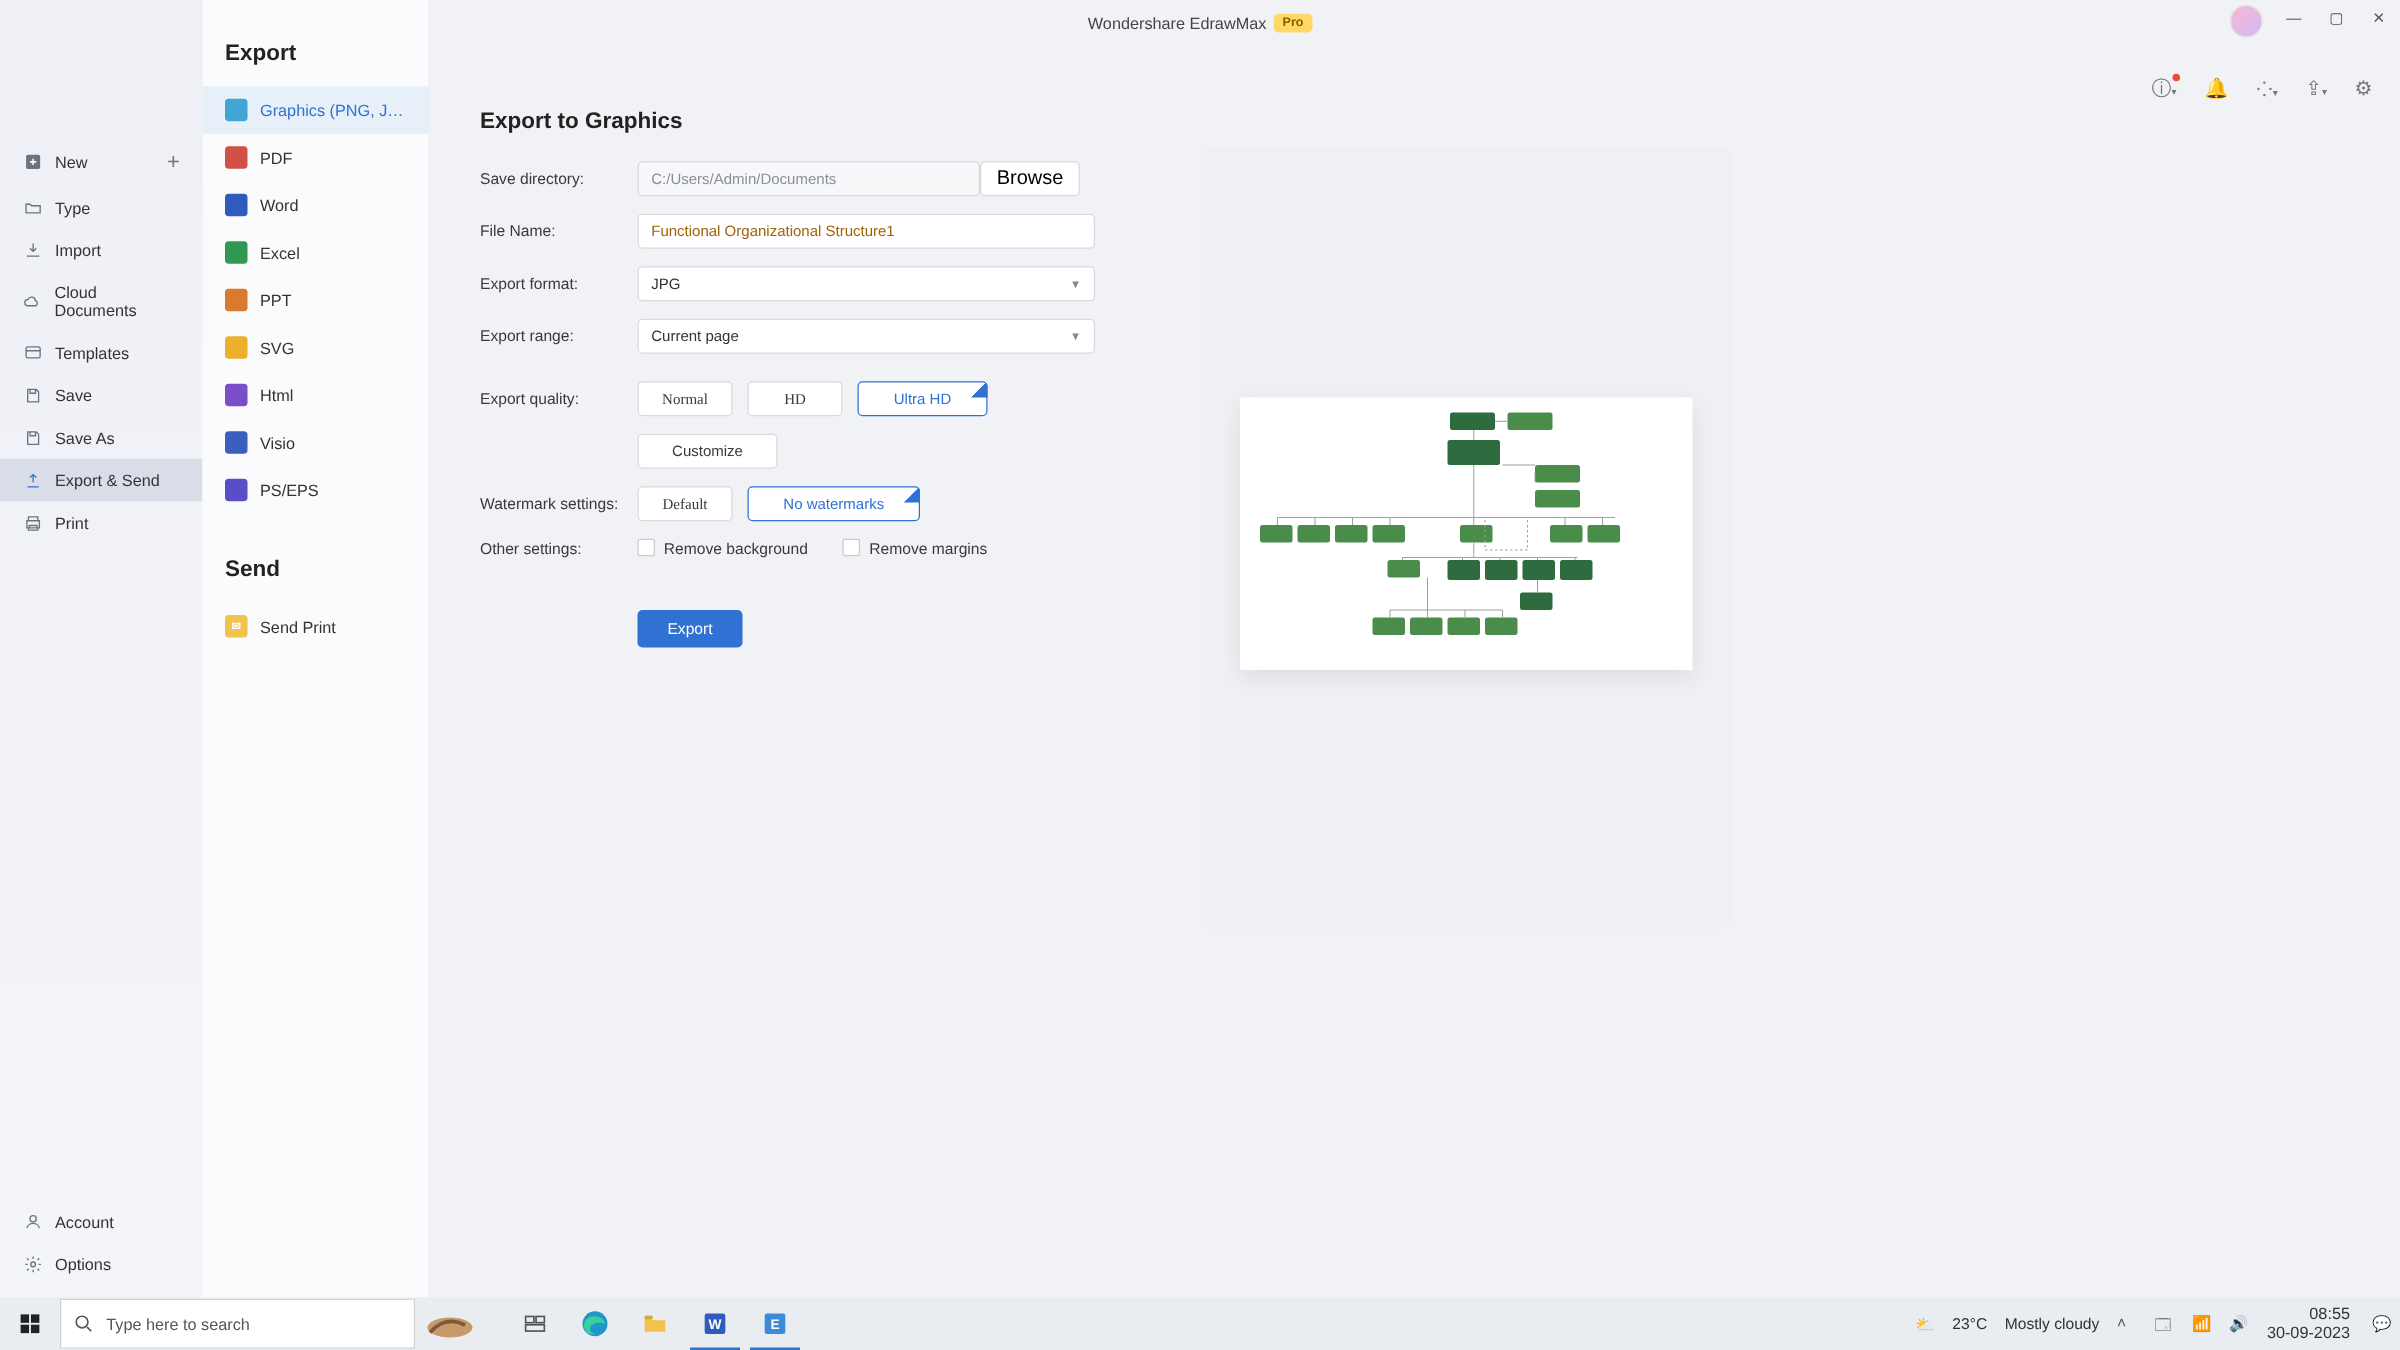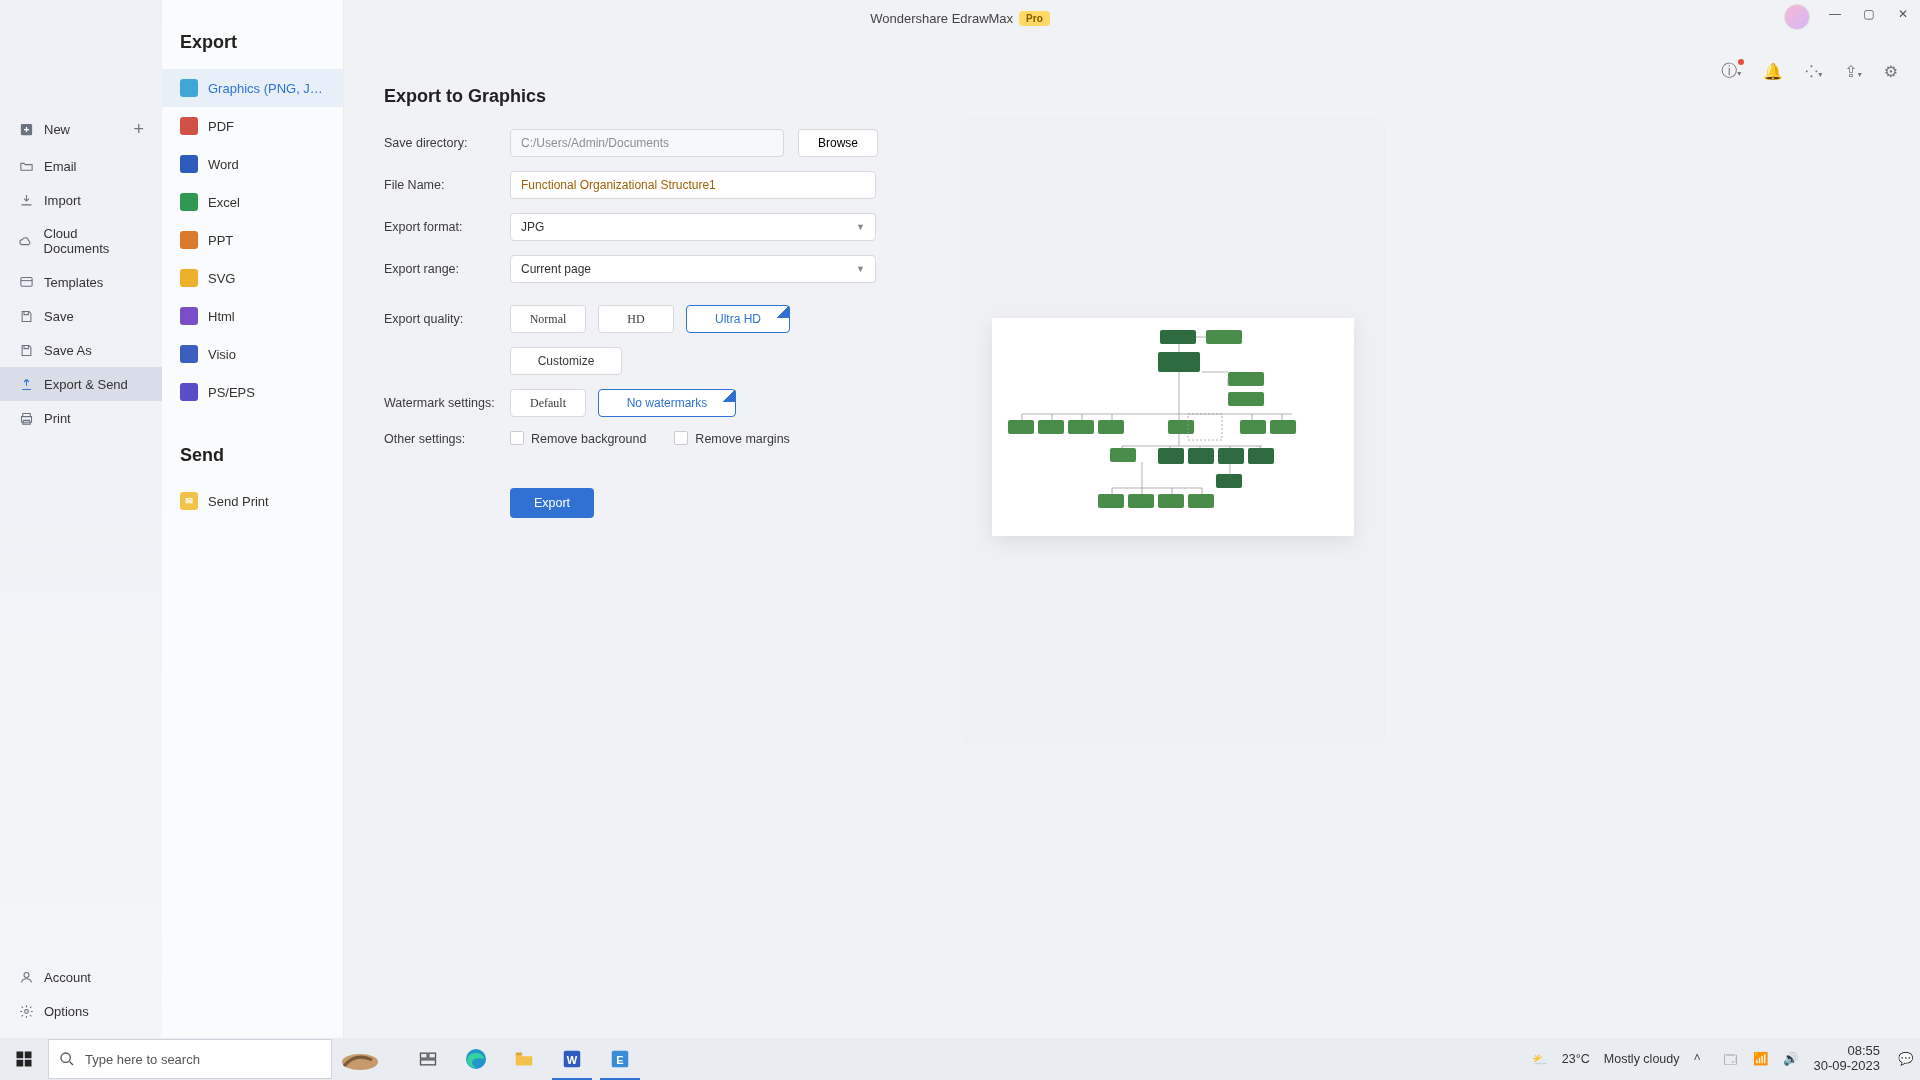--- a/index.html
+++ b/index.html
@@ -44,21 +44,21 @@
 
     
     .main { position: absolute; left: 344px; right: 0; top: 86px; bottom: 42px; padding: 0 40px; }
     .main h1 { font-size: 18px; font-weight: 600; color: #222; margin-bottom: 22px; }
 
     .form-row { display: flex; align-items: center; margin-bottom: 14px; font-size: 12.5px; color: #3a3a3a; }
     .form-row .lbl { width: 126px; }
     .text-input { width: 274px; height: 28px; border: 1px solid #d7d9de; border-radius: 4px; padding: 0 10px; font-size: 12px; color: #666; background: #f7f8fa; }
     .text-input.ro { color: #8c8f96; }
     .text-input.filename { width: 366px; background: #fff; color: #a16207; }
-    .browse-btn { width: 80px; height: 28px; margin-left: 14px; border: 1px solid #d7d9de; border-radius: 4px; background: #fff; font-size: 12px; cursor: pointer; }
+    .browse-btn { width: 80px; height: 28px; border: 1px solid #d7d9de; border-radius: 4px; background: #fff; font-size: 16px; cursor: pointer; }
     .select { width: 366px; height: 28px; border: 1px solid #d7d9de; border-radius: 4px; padding: 0 10px; font-size: 12px; color: #333; background:#fff; display: flex; align-items: center; justify-content: space-between; cursor: pointer; }
     .select .caret { font-size: 9px; color:#888; }
 
     .options-row { display: flex; gap: 12px; }
     .opt-btn { height: 28px; border: 1px solid #d7d9de; border-radius: 4px; background: #fff; font-size: 12px; cursor: pointer; text-align: center; padding: 0 4px; display:flex; align-items:center; justify-content:center; position:relative; }
     .opt-btn.w76 { width: 76px; font-family: Liberation Serif, serif; }
     .opt-btn.w104 { width: 104px; }
     .opt-btn.w138 { width: 138px; }
     .opt-btn.w112 { width: 112px; }
     .opt-btn.selected { border-color: #2f72d3; color: #2f72d3; }
@@ -132,21 +132,21 @@
       </span>
     <span>New</span>
     <span class="plus-right">+</span>
   </div>
   <div class="fs-item">
     <span class="fs-icon">
         <svg viewBox="0 0 24 24">
           <path d="M3 7h5l2 2h11v9H3z"></path>
         </svg>
       </span>
-    <span>Email</span>
+    <span>Type</span>
   </div>
   <div class="fs-item">
     <span class="fs-icon">
         <svg viewBox="0 0 24 24">
           <path d="M12 3v10m0 0l-4-4m4 4l4-4M4 19h16"></path>
         </svg>
       </span>
     <span>Import</span>
   </div>
   <div class="fs-item">

